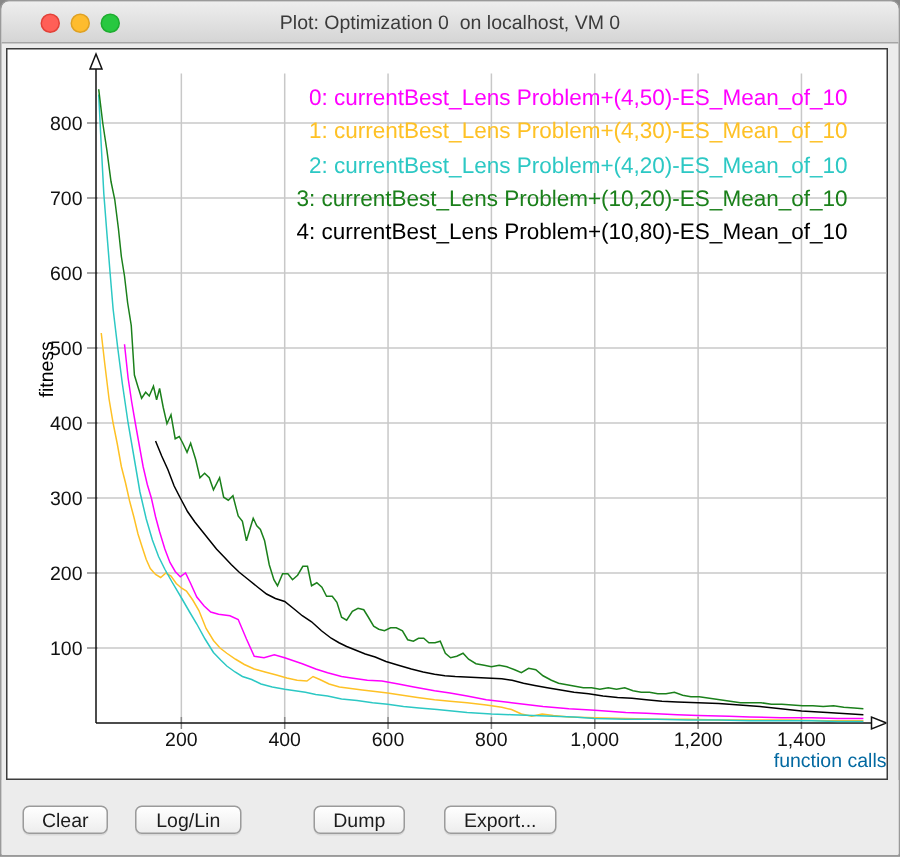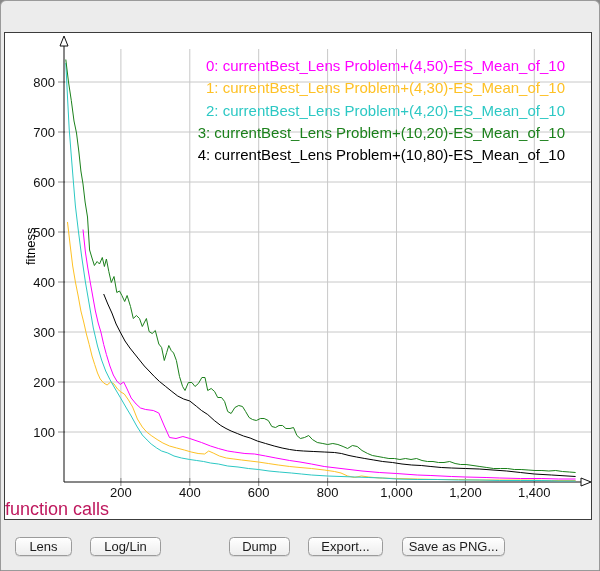--- a/index.html
+++ b/index.html
@@ -24,22 +24,22 @@
   .plot-panel{
     position:absolute;left:3px;top:31px;width:588px;height:488px;
     background:#ffffff;border:1px solid #3c3c3c;
   }
   .plot-svg{position:absolute;left:0;top:0;}
   .ylab{
     position:absolute;left:18px;top:232px;font-size:13px;color:#000;
     transform:rotate(-90deg);transform-origin:left top;white-space:nowrap;
   }
   .xlab{
-    position:absolute;left:0;right:0;top:466px;text-align:left;
-    font-size:18px;color:#be185d;
+    position:absolute;left:0;right:0;top:466px;text-align:right;
+    font-size:13px;color:#0369a1;
   }
   .legend{
     position:absolute;top:22px;right:26px;text-align:right;
     font-size:15px;line-height:22.3px;white-space:pre;
   }
   .btnbar{
     position:absolute;left:0;top:519px;width:600px;height:52px;
     background:#ececec;display:flex;align-items:flex-start;
     padding:17px 0 0 14px;
   }
@@ -49,20 +49,28 @@
     font-family:"Liberation Sans",sans-serif;font-size:13px;color:#1c1c1c;
     padding:0;line-height:17px;text-align:center;
     box-shadow:0 1px 0 rgba(0,0,0,0.08);
   }
 </style>
 </head>
 <body>
 
 <div class="window">
 
+  <div class="titlebar">
+    <div class="lights">
+      <div class="light red"></div>
+      <div class="light yellow"></div>
+      <div class="light green"></div>
+    </div>
+    <div class="title">Plot: Optimization 0  on localhost, VM 0</div>
+  </div>
 
   <div class="plot-panel">
     <svg class="plot-svg" width="586" height="486">
         <line x1="115.89999999999999" y1="16" x2="115.89999999999999" y2="449" stroke="#c8c8c8" stroke-width="1"></line>
         <line x1="184.79999999999998" y1="16" x2="184.79999999999998" y2="449" stroke="#c8c8c8" stroke-width="1"></line>
         <line x1="253.7" y1="16" x2="253.7" y2="449" stroke="#c8c8c8" stroke-width="1"></line>
         <line x1="322.59999999999997" y1="16" x2="322.59999999999997" y2="449" stroke="#c8c8c8" stroke-width="1"></line>
         <line x1="391.5" y1="16" x2="391.5" y2="449" stroke="#c8c8c8" stroke-width="1"></line>
         <line x1="460.4" y1="16" x2="460.4" y2="449" stroke="#c8c8c8" stroke-width="1"></line>
         <line x1="529.3" y1="16" x2="529.3" y2="449" stroke="#c8c8c8" stroke-width="1"></line>
@@ -113,20 +121,19 @@
         <polyline points="60.8,30.0 62.5,64.0 64.2,96.0 66.3,123.0 68.4,149.0 70.4,173.0 73.5,199.0 76.6,223.0 80.4,249.0 84.2,271.0 88.3,295.0 92.5,313.0 96.6,327.0 100.7,338.0 104.9,346.5 109.7,355.0 116.2,366.0 121.4,375.0 126.2,383.0 131.7,393.0 137.3,402.0 142.1,407.0 146.2,411.0 151.7,415.0 156.6,418.0 162.8,420.0 169.0,423.0 176.5,425.0 184.8,426.5 191.7,427.5 198.6,428.5 205.5,430.0 213.4,431.0 222.7,433.0 233.0,434.0 243.4,435.5 253.4,436.5 264.0,438.0 274.4,439.0 286.4,440.0 296.4,441.0 306.4,442.0 322.6,443.0 336.0,443.5 350.2,444.0 363.9,444.5 377.7,445.0 391.5,446.0 412.2,446.5 432.8,446.5 453.5,447.0 474.2,447.0 494.8,447.5 515.5,447.5 536.2,447.5 553.4,448.0 570.6,448.0" fill="none" stroke="#2cc8c4" stroke-width="1"></polyline>
         <polyline points="60.8,26.5 63.5,49.0 66.3,67.5 69.0,88.0 71.5,100.0 73.9,119.0 75.9,138.0 78.0,151.0 80.1,169.0 82.5,184.0 84.6,217.0 87.0,225.0 89.4,232.5 92.1,228.5 94.5,231.0 97.3,224.5 99.4,233.5 101.4,226.0 103.8,238.5 106.3,249.5 109.0,243.5 111.8,259.5 114.5,258.0 116.9,262.5 119.7,268.5 122.1,262.5 125.5,273.5 128.3,285.5 131.4,282.5 134.5,285.5 137.3,293.5 141.4,285.5 144.1,298.5 147.2,300.5 150.3,297.5 153.8,311.0 156.6,314.5 159.3,327.5 161.7,319.5 163.8,312.5 166.2,317.5 168.6,320.0 171.4,327.5 174.5,343.5 177.6,353.5 180.0,357.5 183.4,349.5 186.9,349.5 190.0,353.5 193.4,350.5 196.9,344.5 200.0,344.5 202.7,357.5 206.2,355.5 209.6,358.5 212.7,364.5 216.5,364.5 219.6,368.5 222.7,378.5 226.1,380.5 229.9,374.5 233.7,372.5 237.5,373.5 240.6,378.5 244.1,384.5 247.5,386.5 251.3,387.5 255.4,385.5 259.2,385.5 263.3,387.5 266.8,393.5 270.6,394.5 274.0,392.5 277.5,392.5 280.9,395.5 285.0,395.5 288.5,394.5 291.9,402.5 295.4,405.5 299.5,404.5 303.7,402.5 307.4,406.5 312.3,409.5 317.8,410.5 322.6,411.5 327.8,410.5 332.9,411.5 338.1,413.5 342.6,415.5 347.4,412.5 352.2,413.5 357.0,417.5 362.6,420.5 367.4,422.5 372.9,423.5 378.4,424.5 383.9,425.5 389.4,425.5 394.9,426.5 400.5,425.5 406.0,426.5 411.5,425.5 417.0,427.5 422.5,428.5 428.0,428.5 433.5,429.5 439.0,429.5 444.6,428.5 450.1,430.5 455.6,431.5 461.1,431.5 468.0,432.5 474.9,433.5 481.8,434.5 488.6,435.5 495.5,435.5 502.4,435.5 509.3,436.5 516.2,436.5 523.1,437.0 530.0,437.5 536.9,437.5 543.8,438.0 550.7,437.5 557.5,438.5 564.4,439.0 570.6,439.5" fill="none" stroke="#1b801b" stroke-width="1"></polyline>
         <polyline points="98.7,261.0 102.8,271.0 106.9,280.0 111.1,291.0 115.2,299.0 120.0,308.0 124.9,315.0 129.7,321.0 134.5,327.0 139.3,333.0 144.1,338.0 149.3,343.5 154.5,348.5 160.7,353.5 166.9,358.5 172.7,363.0 178.6,366.0 184.8,368.0 191.7,373.5 196.5,377.5 202.7,381.5 209.3,387.5 215.8,392.5 221.0,395.5 226.1,398.0 232.3,400.5 238.5,403.0 245.1,405.0 252.3,408.0 260.6,410.5 269.2,413.0 277.1,415.0 284.7,416.5 291.6,417.5 298.5,418.0 308.8,418.5 319.2,419.0 329.5,419.5 336.4,420.5 344.0,422.5 351.5,424.0 359.8,425.5 368.8,427.0 377.7,428.5 387.4,429.5 397.0,431.0 406.7,432.0 416.3,432.5 425.9,433.5 436.3,434.5 446.6,435.0 460.4,435.5 474.2,436.0 488.0,437.0 501.7,438.0 515.5,439.5 529.3,441.0 546.5,442.0 570.6,443.5" fill="none" stroke="#000000" stroke-width="1"></polyline>
       </svg>
     <div class="ylab">fitness</div>
     <div class="xlab">function calls</div>
     <div class="legend"><div style="color: rgb(255, 0, 255);">0: currentBest_Lens Problem+(4,50)-ES_Mean_of_10</div><div style="color: rgb(254, 193, 37);">1: currentBest_Lens Problem+(4,30)-ES_Mean_of_10</div><div style="color: rgb(44, 200, 196);">2: currentBest_Lens Problem+(4,20)-ES_Mean_of_10</div><div style="color: rgb(27, 128, 27);">3: currentBest_Lens Problem+(10,20)-ES_Mean_of_10</div><div style="color: rgb(0, 0, 0);">4: currentBest_Lens Problem+(10,80)-ES_Mean_of_10</div></div>
   </div>
 
   <div class="btnbar">
-    <button class="btn" style="width:57px;margin-right:18px;">Lens</button>
-    <button class="btn" style="width:71px;margin-right:20px;">Log/Lin</button>
+    <button class="btn" style="width:57px;margin-right:18px;">Clear</button>
+    <button class="btn" style="width:71px;">Log/Lin</button>
     <button class="btn" style="width:61px;margin-right:18px;margin-left:48px;">Dump</button>
-    <button class="btn" style="width:75px;margin-right:19px;">Export...</button>
-    <button class="btn" style="width:103px;">Save as PNG...</button>
+    <button class="btn" style="width:75px;margin-right:19px;margin-left:8px;">Export...</button>
   </div>
 
 </div>
 
 </body></html>

